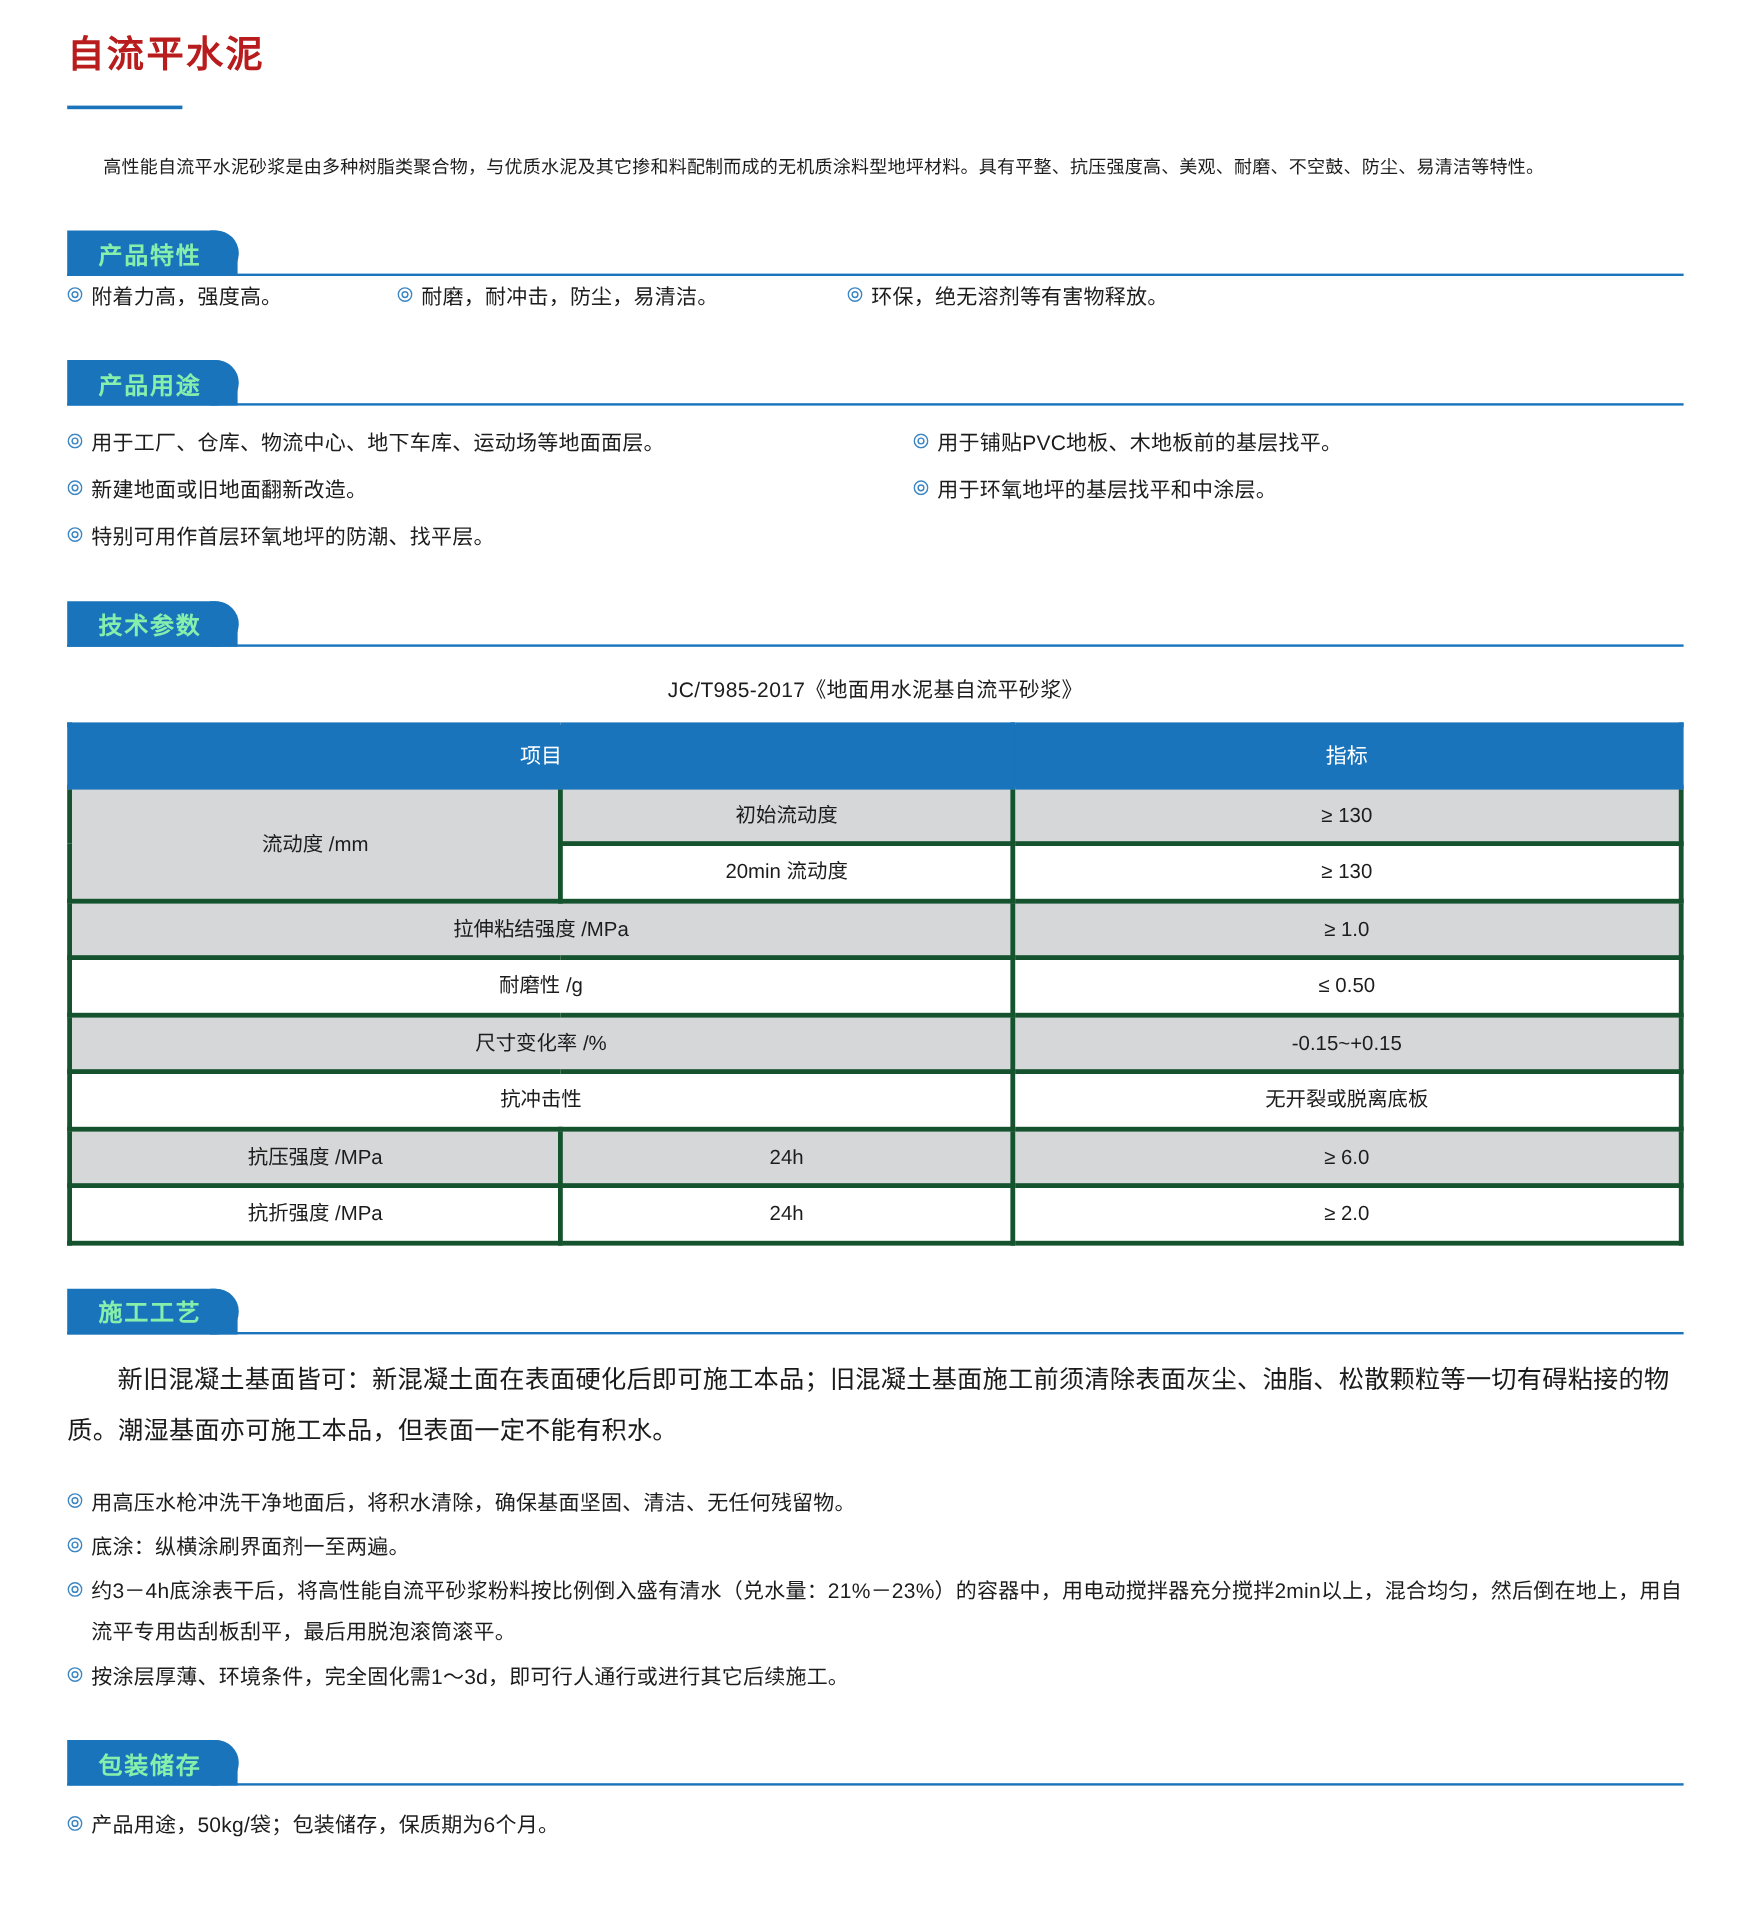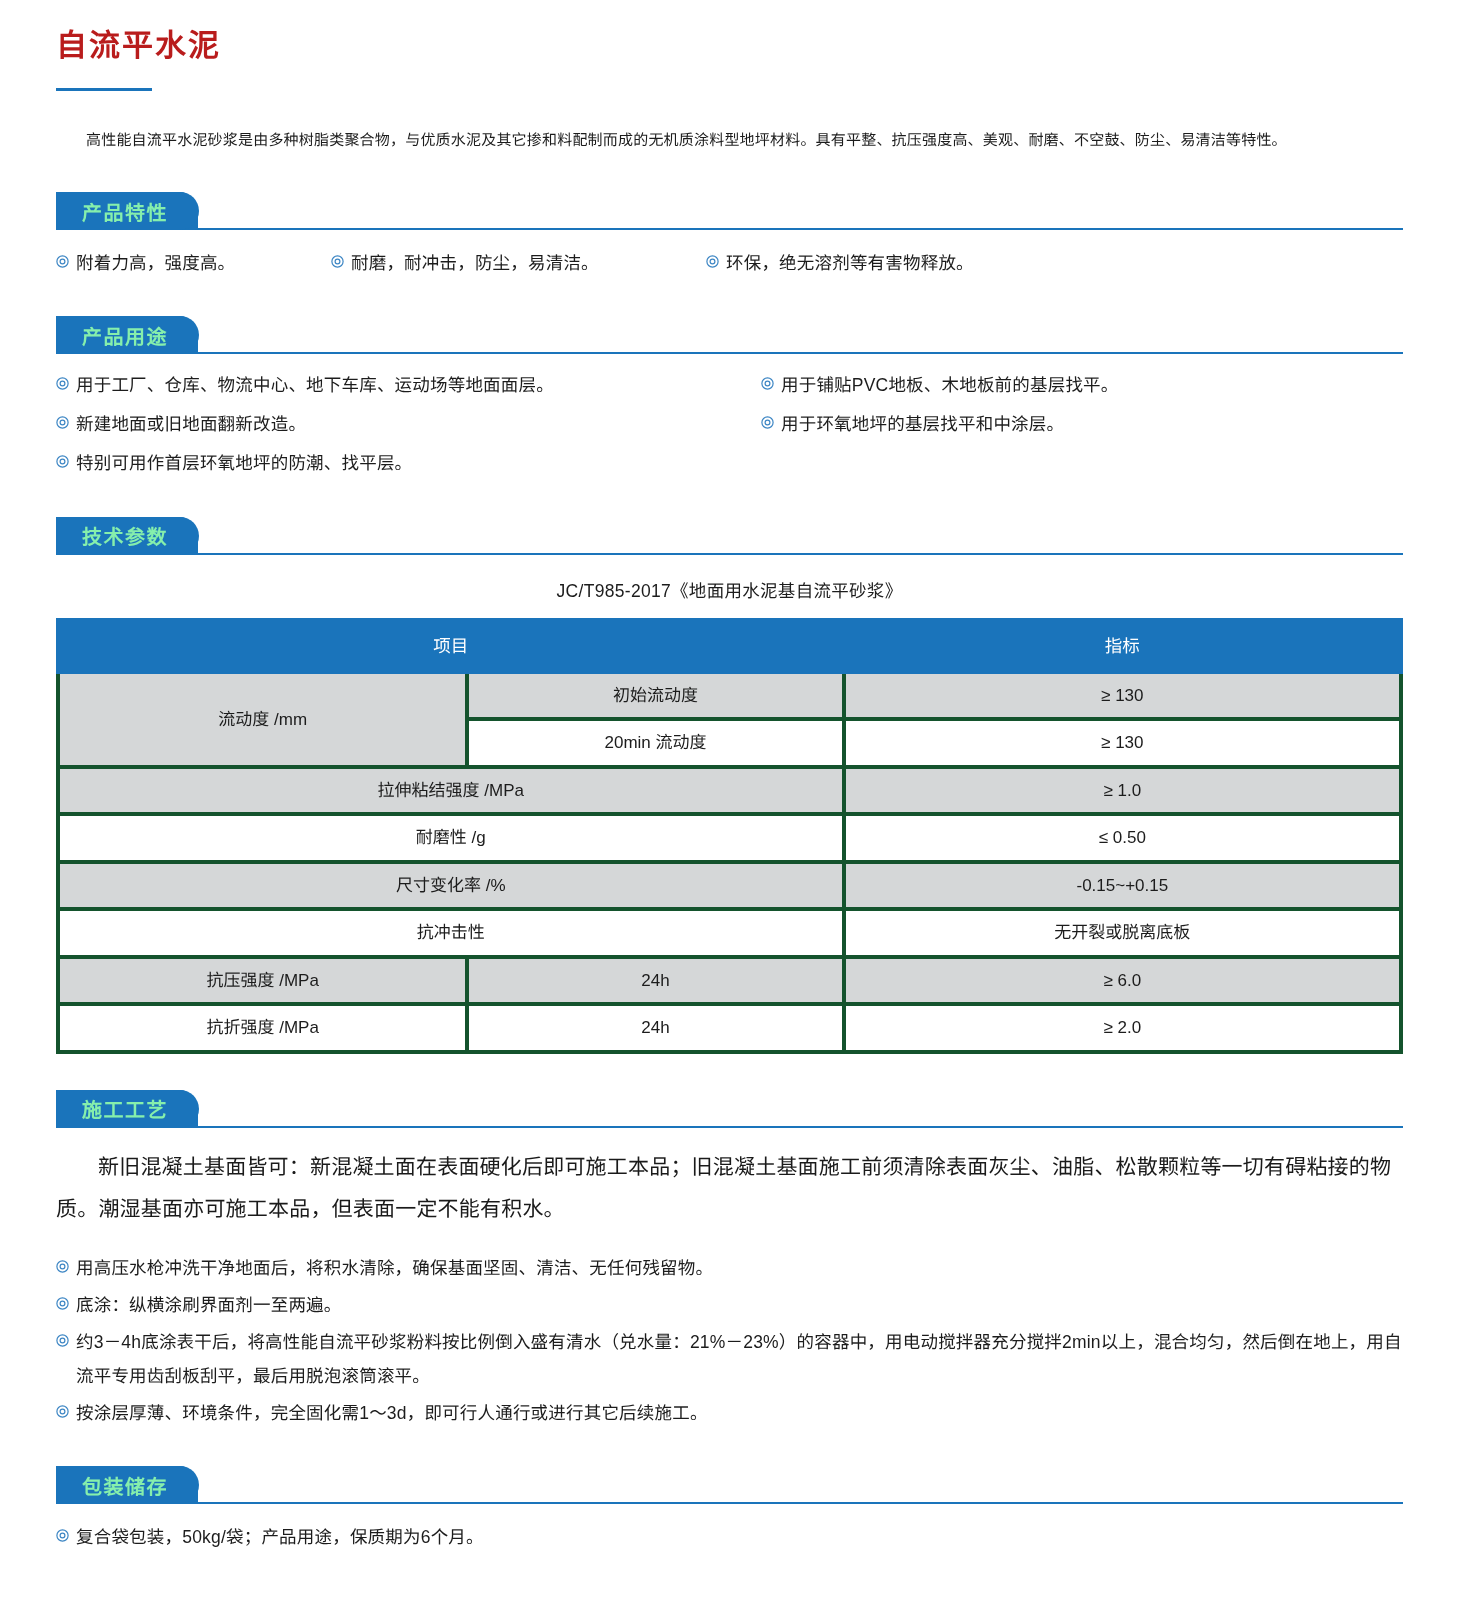--- a/index.html
+++ b/index.html
@@ -85,21 +85,20 @@
     left: 0;
     right: 0;
     bottom: 0;
     height: 2px;
     background: #1a74bb;
     z-index: 1;
   }
 
   
   .bullets {
-    margin-top: 16px;
   }
   .brow {
     display: flex;
     flex-wrap: wrap;
   }
   .bitem {
     display: flex;
     align-items: flex-start;
     font-size: 17.5px;
     line-height: 1.95;
@@ -388,18 +387,18 @@
       <span class="rule"></span>
     </div>
     <div class="pack-list">
       <div class="bitem">
         <span class="bmark">
           <svg width="13" height="13" viewBox="0 0 13 13">
               <circle cx="6.5" cy="6.5" r="5.6" fill="none" stroke="#3d86c4" stroke-width="1.2"></circle>
               <circle cx="6.5" cy="6.5" r="2.4" fill="none" stroke="#3d86c4" stroke-width="1.2"></circle>
             </svg>
         </span>
-        <span class="txt">复合袋包装，50kg/袋；产品用途，保质期为6个月。</span>
+        <span class="txt">产品用途，50kg/袋；包装储存，保质期为6个月。</span>
       </div>
     </div>
   </div>
 
 </div>
 
 </body></html>

